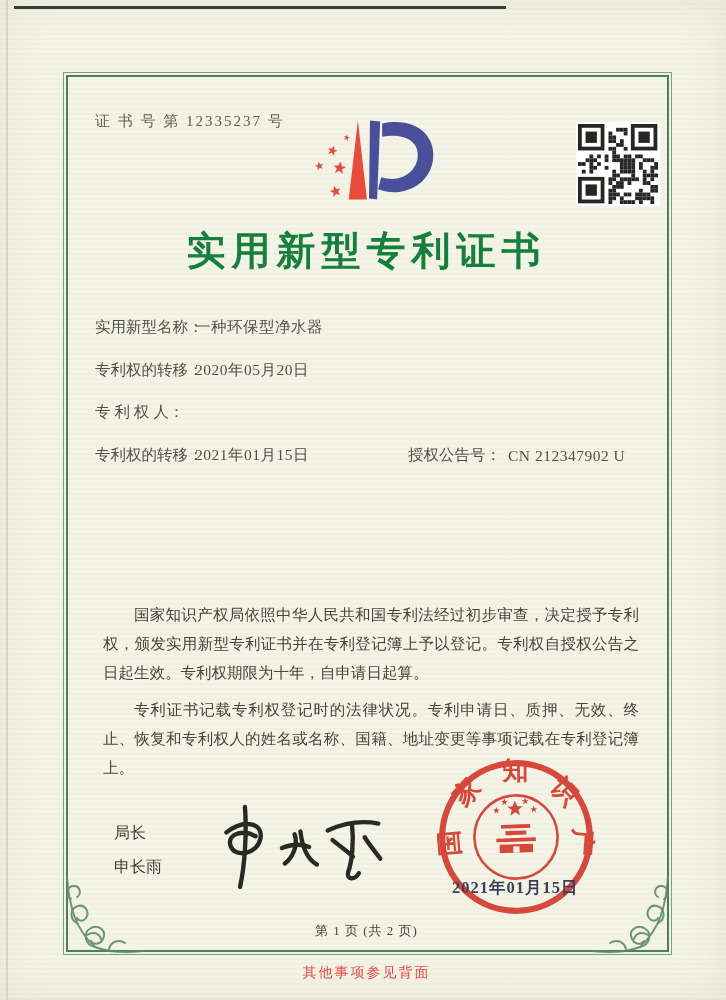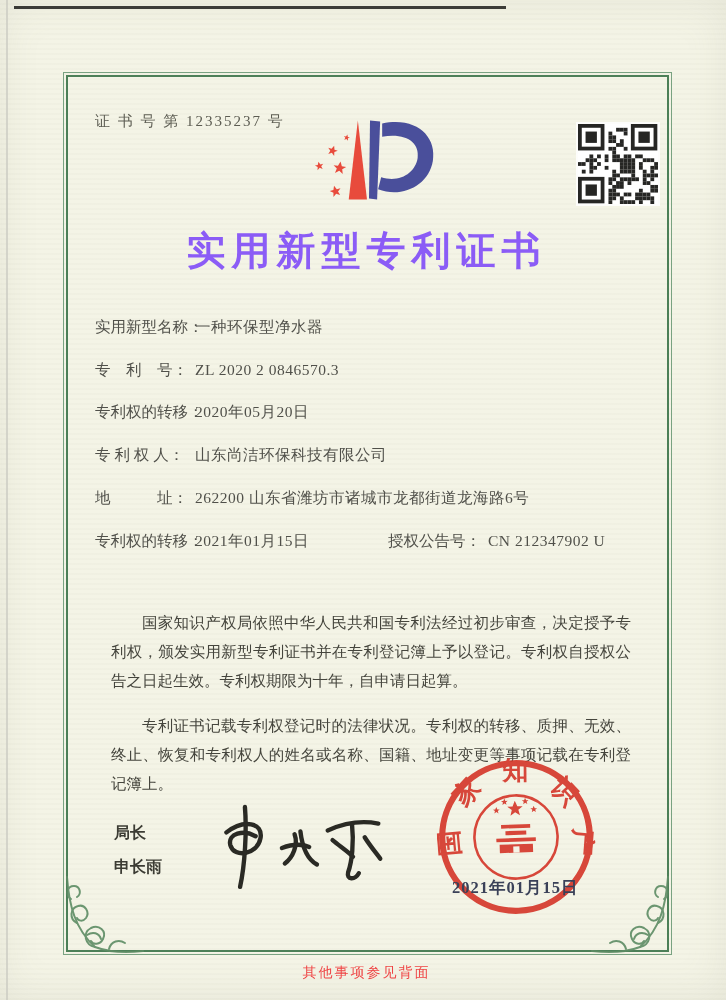--- a/index.html
+++ b/index.html
@@ -13,31 +13,31 @@
   
   .scan-top{left:14px;top:6px;width:492px;height:3px;background:#1c1c1a;opacity:.85;}
   .scan-left{left:6px;top:0;width:2px;height:100%;background:#c9c9c0;opacity:.7;}
   
   .frame{left:63px;top:72px;width:607px;height:881px;border:1px solid #79a281;}
   .frame-inner{position:absolute;inset:2px;border:2px solid #4c7f57;}
   .cert-no{left:95px;top:112px;font-size:15px;letter-spacing:2px;color:#5c5c52;}
   .logo{left:293px;top:110px;}
   .qr{left:576px;top:122px;width:80px;height:80px;background:#fdfdfb;padding:2px;}
   .title{left:63px;top:224px;width:607px;text-align:center;font-size:39px;font-weight:bold;
-         letter-spacing:6px;color:#8b5cf6;}
+         letter-spacing:6px;color:#15803d;}
   .fields{left:95px;top:306px;width:550px;color:#50504a;font-size:15.5px;}
   .frow{height:42.8px;display:flex;align-items:center;white-space:nowrap;}
   .flabel{display:inline-block;width:100px;}
   .fvalue{letter-spacing:.5px;text-align:center;}
-  .pair2{margin-left:79px;}
+  .pair2{margin-left:99px;}
   .bodytext{left:95px;top:592px;width:552px;font-size:15.5px;line-height:29px;
             color:#45453d;text-align:justify;}
-  .bodytext p{margin:16px;text-indent:2em;}
+  .bodytext p{margin:8px;text-indent:2em;}
   .signer{left:114px;top:816px;font-size:16px;color:#3c3c34;line-height:34px;
-          font-family:"Liberation Sans","DejaVu Sans",sans-serif;font-weight:bold;}
+          font-family:"Liberation Sans","DejaVu Sans",sans-serif;}
   .signature{left:205px;top:800px;}
   .seal{left:437px;top:758px;transform:rotate(-2deg);}
   .seal-date{left:452px;top:877px;font-size:16.5px;letter-spacing:1px;color:#3a4158;
              font-weight:bold;z-index:5;}
   .page-info{left:63px;top:922px;width:607px;text-align:center;font-size:13px;
              letter-spacing:1px;color:#45453d;}
   .footer-note{left:63px;top:964px;width:607px;text-align:center;font-size:14px;
                letter-spacing:2px;color:#ef4444;}
   .flourish{position:absolute;width:86px;height:86px;}
   .fl-bl{left:-3px;bottom:-3px;}
@@ -241,46 +241,37 @@
   </svg>
 
   <div class="abs title">实用新型专利证书</div>
 
   <div class="abs fields">
     <div class="frow">
       <span class="flabel">实用新型名称：</span>
       <span class="fvalue">一种环保型净水器</span>
     </div>
     <div class="frow">
-      <span class="flabel">专　利　号：</span>
-      <span class="fvalue">ZL 2020 2 0846570.3</span>
-    </div>
-    <div class="frow">
       <span class="flabel">专利权的转移：</span>
       <span class="fvalue">2020年05月20日</span>
     </div>
     <div class="frow">
       <span class="flabel">专 利 权 人：</span>
-      <span class="fvalue">山东尚洁环保科技有限公司</span>
-    </div>
-    <div class="frow">
-      <span class="flabel">地　　　址：</span>
-      <span class="fvalue">262200 山东省潍坊市诸城市龙都街道龙海路6号</span>
     </div>
     <div class="frow">
       <span class="flabel">专利权的转移：</span>
       <span class="fvalue">2021年01月15日</span>
       <span class="flabel pair2">授权公告号：</span>
       <span class="fvalue">CN 212347902 U</span>
     </div>
   </div>
 
   <div class="abs bodytext">
     <p>国家知识产权局依照中华人民共和国专利法经过初步审查，决定授予专利权，颁发实用新型专利证书并在专利登记簿上予以登记。专利权自授权公告之日起生效。专利权期限为十年，自申请日起算。</p>
-    <p>专利证书记载专利权登记时的法律状况。专利权的转移、质押、无效、终止、恢复和专利权人的姓名或名称、国籍、地址变更等事项记载在专利登记簿上。</p>
+    <p>专利证书记载专利权登记时的法律状况。专利申请日、质押、无效、终止、恢复和专利权人的姓名或名称、国籍、地址变更等事项记载在专利登记簿上。</p>
   </div>
 
   <div class="abs signer">
     <div>局长</div>
     <div>申长雨</div>
   </div>
 
   <svg class="abs signature" width="185" height="92" viewBox="0 0 190 92">
     <g fill="none" stroke="#2a2a24" stroke-width="4.5" stroke-linecap="round" stroke-linejoin="round">
       <path d="M22,32 C40,18 60,22 57,38 C54,55 30,59 26,45 C23,33 40,29 52,36"></path>
@@ -315,14 +306,15 @@
         <rect x="66" y="70" width="20" height="4"></rect>
         <rect x="57" y="77" width="38" height="3.5"></rect>
         <rect x="60" y="83" width="32" height="8"></rect>
       </g>
       <rect x="73" y="85" width="6" height="6" fill="#f4f4e6"></rect>
     </g>
   </svg>
 
   <div class="abs seal-date">2021年01月15日</div>
 
+  <div class="abs page-info">第 1 页 (共 2 页)</div>
   <div class="abs footer-note">其他事项参见背面</div>
 </div>
 
 </body></html>

